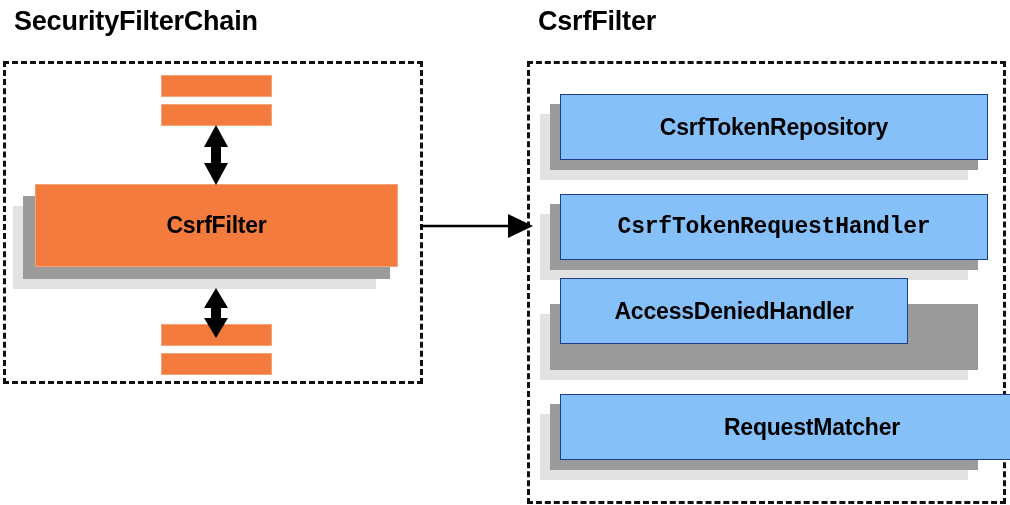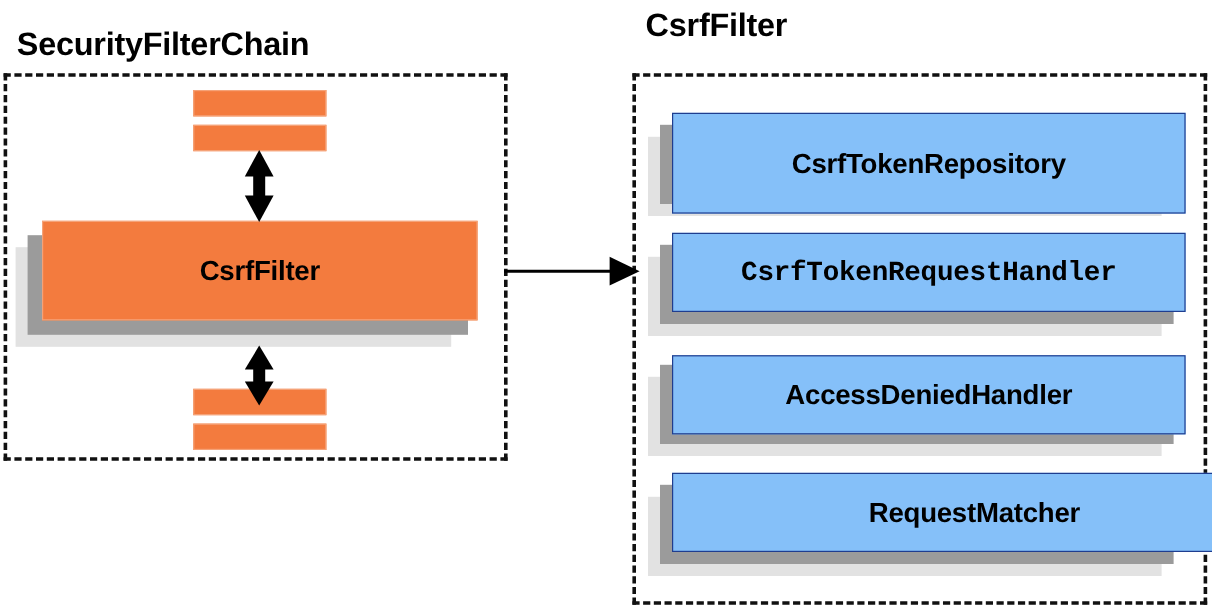--- a/index.html
+++ b/index.html
@@ -16,21 +16,21 @@
   }
 
   .panel-title {
     position: absolute;
     font-size: 27px;
     font-weight: bold;
     color: #000000;
     letter-spacing: -0.2px;
     white-space: nowrap;
   }
-  #title-left  { left: 14px;  top: 6px; margin-top: 16px; }
+  #title-left  { left: 14px;  top: 6px; }
   #title-right { left: 538px; top: 6px; }
 
   .dashed-panel {
     position: absolute;
     border: 3px dashed #111111;
     box-sizing: border-box;
     background: transparent;
   }
   #panel-left  { left: 3px;   top: 61px; width: 420px; height: 323px; }
   #panel-right { left: 527px; top: 61px; width: 479px; height: 443px; }
@@ -121,33 +121,33 @@
 
 <svg class="harrow" style="left:420px; top:212px;" width="115" height="28" viewBox="0 0 115 28">
   <line x1="0" y1="14" x2="98" y2="14" stroke="#000000" stroke-width="2.5"></line>
   <polygon points="113,14 88,2 88,26" fill="#000000"></polygon>
 </svg>
 
 <div class="dashed-panel" id="panel-right"></div>
 
 <div class="shadow-light" style="left:540px; top:114px; width:428px; height:66px;"></div>
 <div class="shadow-dark" style="left:550px; top:104px; width:428px; height:66px;"></div>
-<div class="card blue" style="left:560px; top:94px; width:428px; height:84px;">
+<div class="card blue" style="left:560px; top:94px; width:428px; height:66px;">
   <span class="label">CsrfTokenRepository</span>
 </div>
 
 <div class="shadow-light" style="left:540px; top:214px; width:428px; height:66px;"></div>
 <div class="shadow-dark" style="left:550px; top:204px; width:428px; height:66px;"></div>
 <div class="card blue" style="left:560px; top:194px; width:428px; height:66px;font-family:Liberation Mono, monospace;">
   <span class="label">CsrfTokenRequestHandler</span>
 </div>
 
 <div class="shadow-light" style="left:540px; top:314px; width:428px; height:66px;"></div>
 <div class="shadow-dark" style="left:550px; top:304px; width:428px; height:66px;"></div>
-<div class="card blue" style="left:560px; top:296px; width:428px; height:66px;">
+<div class="card blue" style="left:560px; top:278px; width:348px; height:66px;">
   <span class="label">AccessDeniedHandler</span>
 </div>
 
 <div class="shadow-light" style="left:540px; top:414px; width:428px; height:66px;"></div>
 <div class="shadow-dark" style="left:550px; top:404px; width:428px; height:66px;"></div>
 <div class="card blue" style="left:560px; top:394px; width:504px; height:66px;">
   <span class="label">RequestMatcher</span>
 </div>
 
 </body></html>

